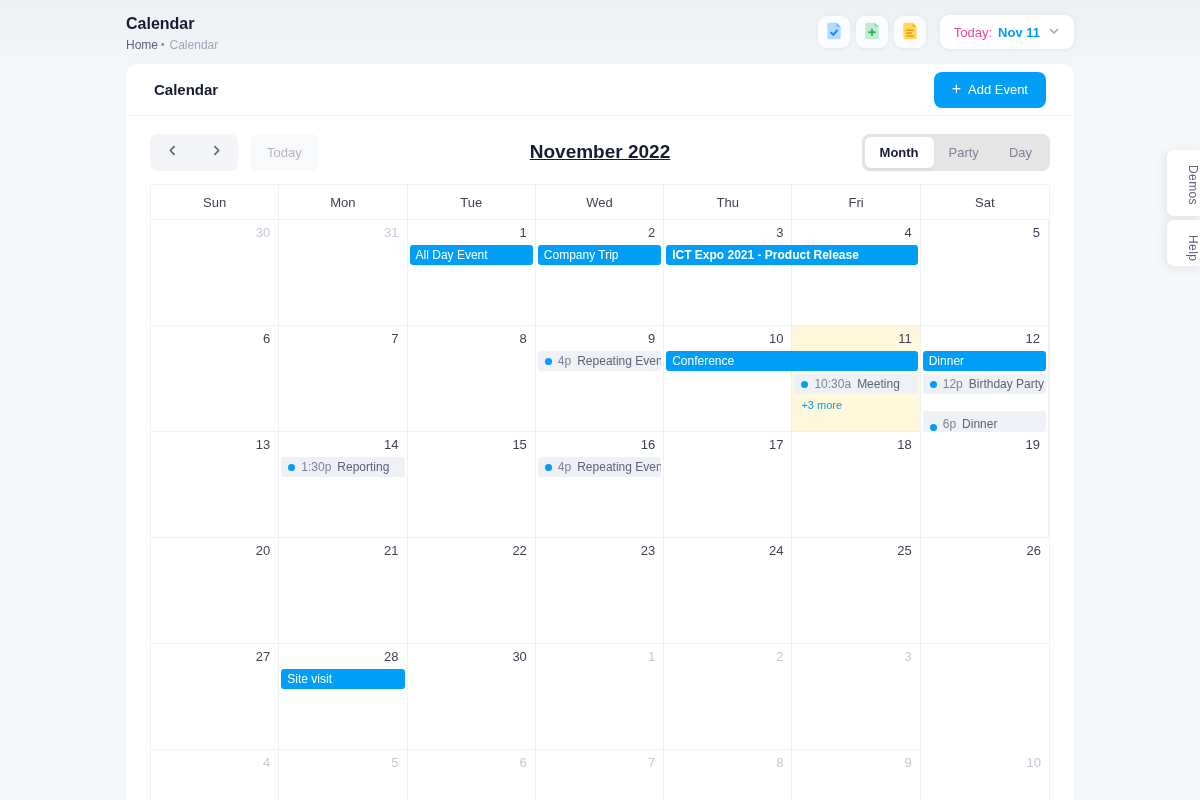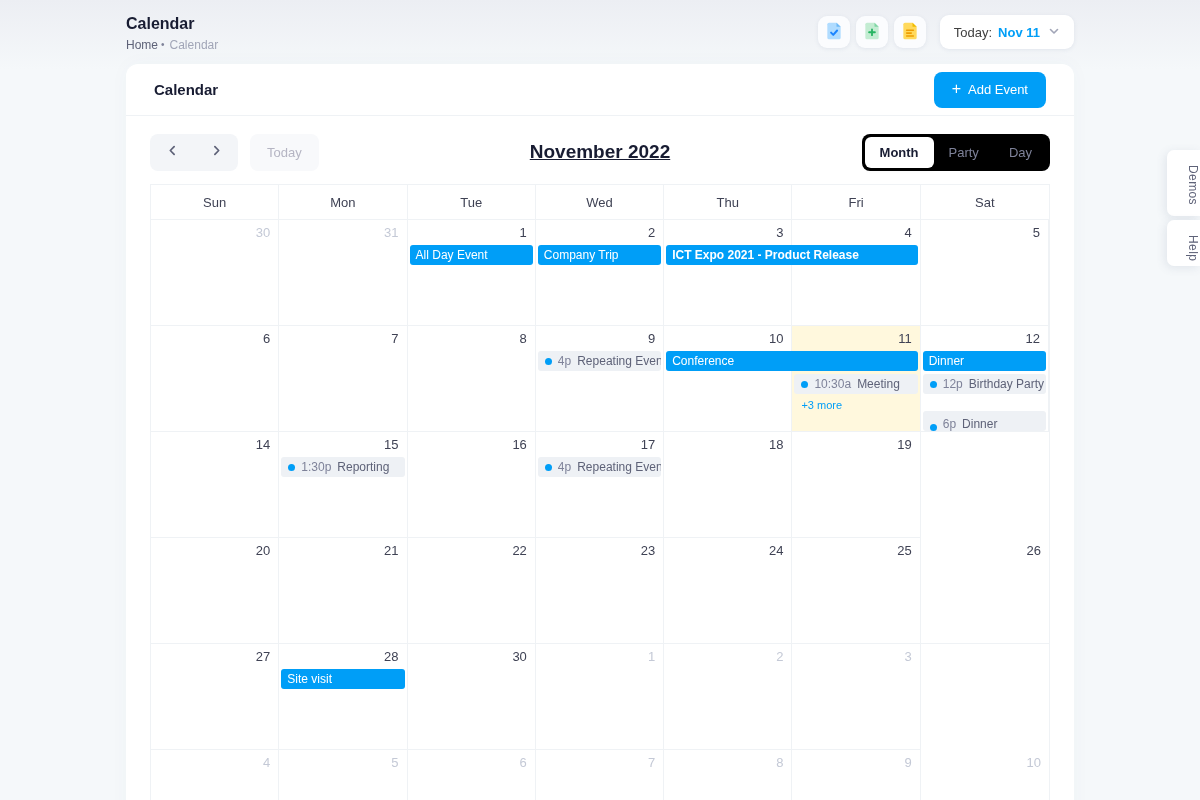--- a/index.html
+++ b/index.html
@@ -21,21 +21,21 @@
   .breadcrumb .bc-dot { color:#7e8299; font-size:10px; margin-left:-2px; }
   .breadcrumb .bc-current { color:#a1a5b7; }
 
   .header-actions { display:flex; align-items:center; gap:6px; }
   .icon-btn { width:32px; height:32px; background:#fbfcfe; border:none; border-radius:9px;
     display:flex; align-items:center; justify-content:center; cursor:pointer;
     box-shadow:0 1px 4px rgba(82,99,135,0.10); }
   .today-pill { margin-left:8px; background:#ffffff; border:none; border-radius:9px;
     height:34px; padding:0 14px; display:flex; align-items:center; gap:6px; cursor:pointer;
     box-shadow:0 1px 4px rgba(82,99,135,0.10); font-size:13px; }
-  .today-pill .tp-label { color:#404040; }
+  .today-pill .tp-label { color:#ec4899; }
   .today-pill .tp-value { color:#009ef7; font-weight:700; }
   .today-pill svg { margin-left:2px; }
 
   
   .card { position:absolute; top:64px; left:126px; width:948px; height:900px;
     background:#ffffff; border-radius:12px; box-shadow:0 0 20px rgba(76,87,125,0.03); }
   .card-header { height:52px; padding:0 28px; display:flex; align-items:center;
     justify-content:space-between; border-bottom:1px solid #eff2f5; }
   .card-title { font-size:15px; font-weight:700; color:#181c32; }
   .add-event-btn { background:#009ef7; color:#fff; border:none; border-radius:8px;
@@ -45,21 +45,21 @@
 
   
   .cal-toolbar { padding:17px 24px 0 24px; display:flex; align-items:center; position:relative; height:55px; }
   .nav-group { background:#f3f5f8; border-radius:8px; display:flex; height:37px; }
   .nav-btn { width:44px; background:transparent; border:none; cursor:pointer;
     display:flex; align-items:center; justify-content:center; color:#5e6278; }
   .today-btn { margin-left:12px; background:#f8f9fb; border:none; border-radius:8px;
     height:37px; padding:0 17px; font-size:13px; color:#b5b5c3; cursor:pointer; font-family:inherit; }
   .cal-title { position:absolute; left:0; right:0; text-align:center; font-size:19px;
     font-weight:700; color:#181c32; pointer-events:none;text-decoration:underline; }
-  .view-switch { margin-left:auto; background:#000000; border-radius:8px; padding:3px;
+  .view-switch { margin-left:auto; background:#e5e5e5; border-radius:8px; padding:3px;
     display:flex; height:37px; z-index:1; }
   .view-btn { border:none; background:transparent; border-radius:6px; padding:0 15px;
     font-size:13px; color:#7e8299; cursor:pointer; font-family:inherit; }
   .view-btn.active { background:#ffffff; color:#181c32; font-weight:700;
     box-shadow:0 3px 5px rgba(0,0,0,0.04); }
 
   
   .cal-grid { margin:13px 24px 0 24px; border:1px solid #eff2f5; }
   .day-headers { display:grid; grid-template-columns:repeat(7,1fr); }
   .day-header { height:35px; display:flex; align-items:center; justify-content:center;
@@ -265,20 +265,23 @@
           </div>
           <div class="ev more" style="left: calc(71.4286% + 2px); top: 71px;">+3 more</div>
           <div class="ev dot" style="left: calc(85.7143% + 2px); width: calc(14.2857% - 5px); top: 85px; align-items: flex-end;">
             <span class="bullet"></span>
             <span class="ev-time">6p</span>
             <span class="ev-title">Dinner</span>
           </div>
         </div>
         <div class="week-row">
           <div class="day-cell">
+            <div class="day-num">13</div>
+          </div>
+          <div class="day-cell">
             <div class="day-num">14</div>
           </div>
           <div class="day-cell">
             <div class="day-num">15</div>
           </div>
           <div class="day-cell">
             <div class="day-num">16</div>
           </div>
           <div class="day-cell">
             <div class="day-num">17</div>

